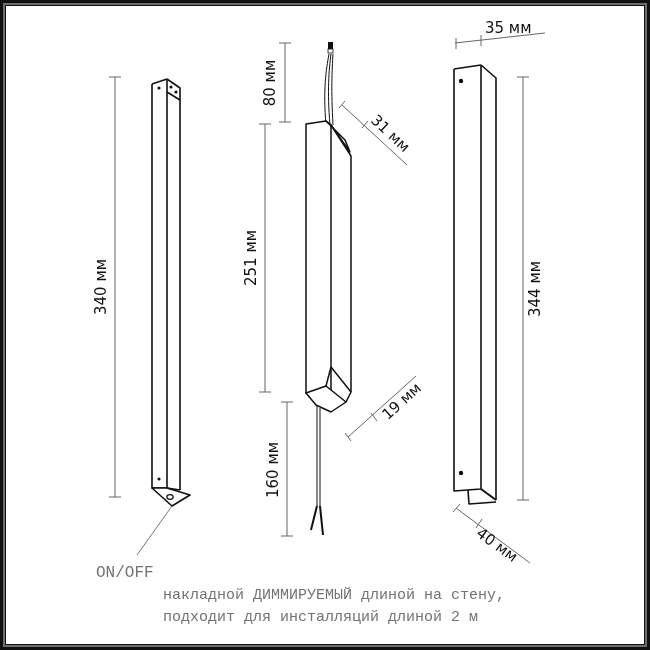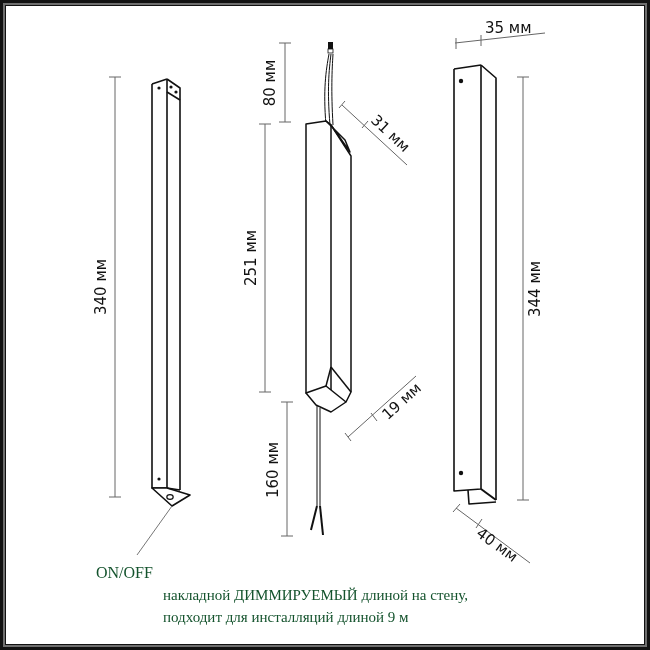--- a/index.html
+++ b/index.html
@@ -12,21 +12,21 @@
       position: absolute; left: 3px; top: 3px; right: 3px; bottom: 3px;
       border: 2px solid #6e6e6e;
     }
     .frame-inner-black {
       position: absolute; left: 5px; top: 5px; right: 5px; bottom: 5px;
       border: 1px solid #111111;
     }
     svg.drawing { position: absolute; left: 0; top: 0; }
     .dim-text { font-family: "DejaVu Sans", "Liberation Sans", sans-serif; font-size: 15px; fill: #111111; }
     .caption {
-      position: absolute; font-family: Liberation Serif, serif; color: #14532d;
+      position: absolute; font-family: Liberation Mono, monospace; color: #737373;
       white-space: nowrap;
     }
     .onoff { left: 96px; top: 564px; font-size: 16px; }
     .line1 { left: 163px; top: 587px; font-size: 15px; }
     .line2 { left: 163px; top: 609px; font-size: 15px; }
   </style>
 </head>
 <body>
 
 <div class="frame"></div>
@@ -155,13 +155,13 @@
   <g stroke="#666" stroke-width="1">
     <line x1="456" y1="508" x2="530" y2="563"></line>
     <line x1="453" y1="512" x2="460" y2="504"></line>
     <line x1="476" y1="528" x2="482" y2="519"></line>
   </g>
   <text class="dim-text" transform="translate(494,549) rotate(36)" text-anchor="middle">40 мм</text>
 </svg>
 
 <div class="caption onoff">ON/OFF</div>
 <div class="caption line1">накладной ДИММИРУЕМЫЙ длиной на стену,</div>
-<div class="caption line2">подходит для инсталляций длиной 9 м</div>
+<div class="caption line2">подходит для инсталляций длиной 2 м</div>
 
 </body></html>

